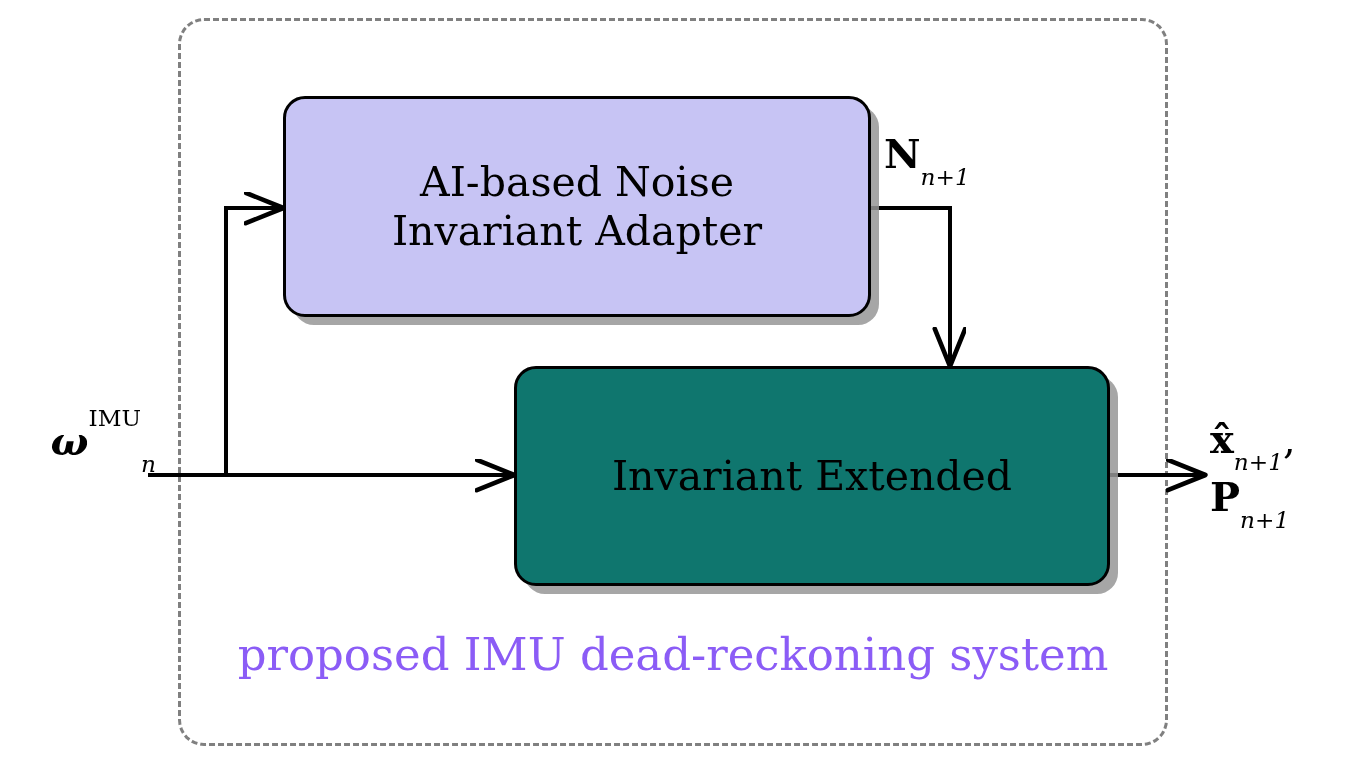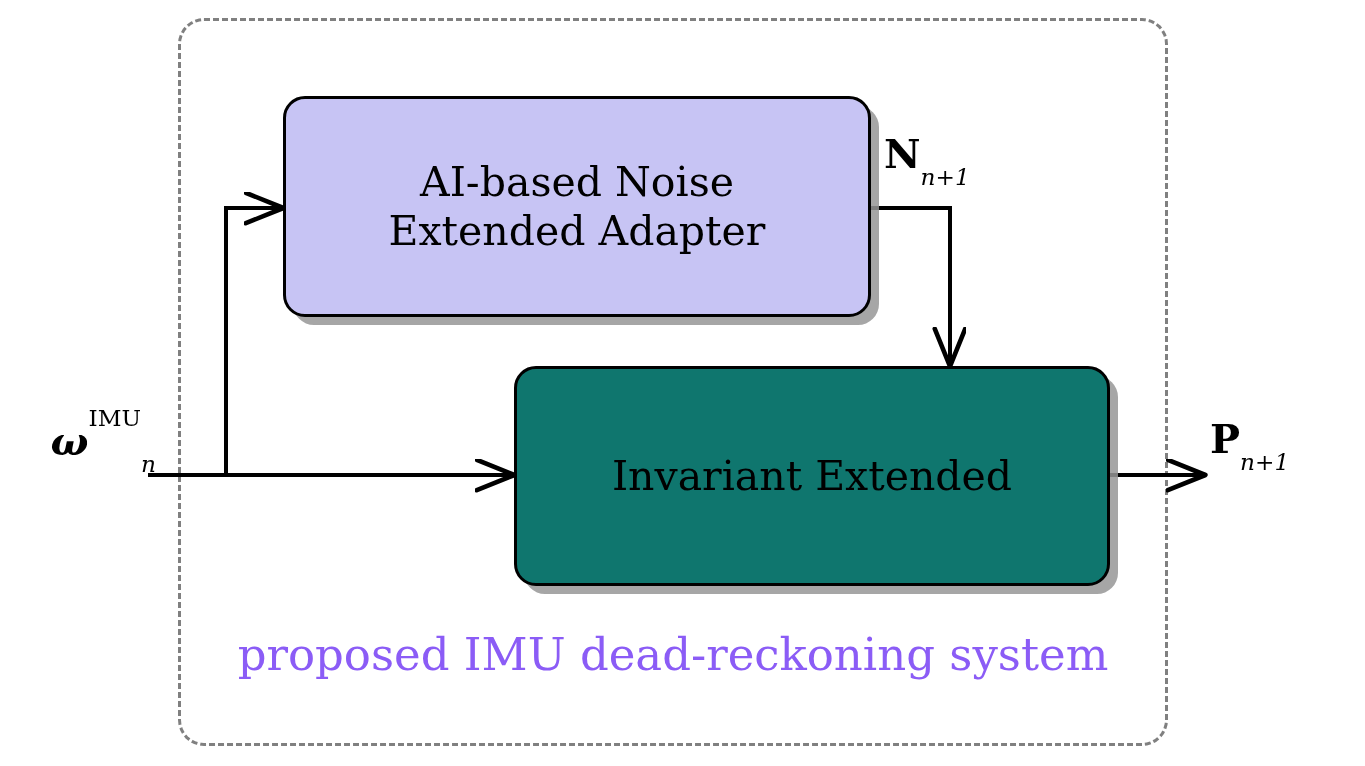--- a/index.html
+++ b/index.html
@@ -146,38 +146,41 @@
 
     <path d="M226,475 L226,208 L281,208" fill="none" stroke="#000000" stroke-width="4" marker-end="url(#arrowhead)"></path>
 
     <path d="M871,208 L950,208 L950,364" fill="none" stroke="#000000" stroke-width="4" marker-end="url(#arrowhead)"></path>
 
     <path d="M1110,475 L1203,475" fill="none" stroke="#000000" stroke-width="4" marker-end="url(#arrowhead)"></path>
   </svg>
 
   <div class="block" id="block-adapter">
     <span class="line">AI-based Noise</span>
-    <span class="line">Extended Adapter</span>
+    <span class="line">Invariant Adapter</span>
   </div>
 
   <div class="block" id="block-iekf">
     <span class="line">Invariant Extended</span>
   </div>
 
   <div class="mathlabel" id="label-input">
     <div>
       <span class="bsym isym">ω</span><sup class="sup">IMU</sup><sub class="sub">n</sub>
     </div>
   </div>
 
   <div class="mathlabel" id="label-n">
     <span class="bsym">N</span><sub class="sub">n+1</sub>
   </div>
 
   <div class="mathlabel" id="label-output">
     <div>
+      <span class="bsym">x̂</span><sub class="sub">n+1</sub><span>,</span>
+    </div>
+    <div>
       <span class="bsym">P</span><sub class="sub">n+1</sub>
     </div>
   </div>
 
   <div id="caption">proposed IMU dead-reckoning system</div>
 
 </div>
 
 </body></html>

